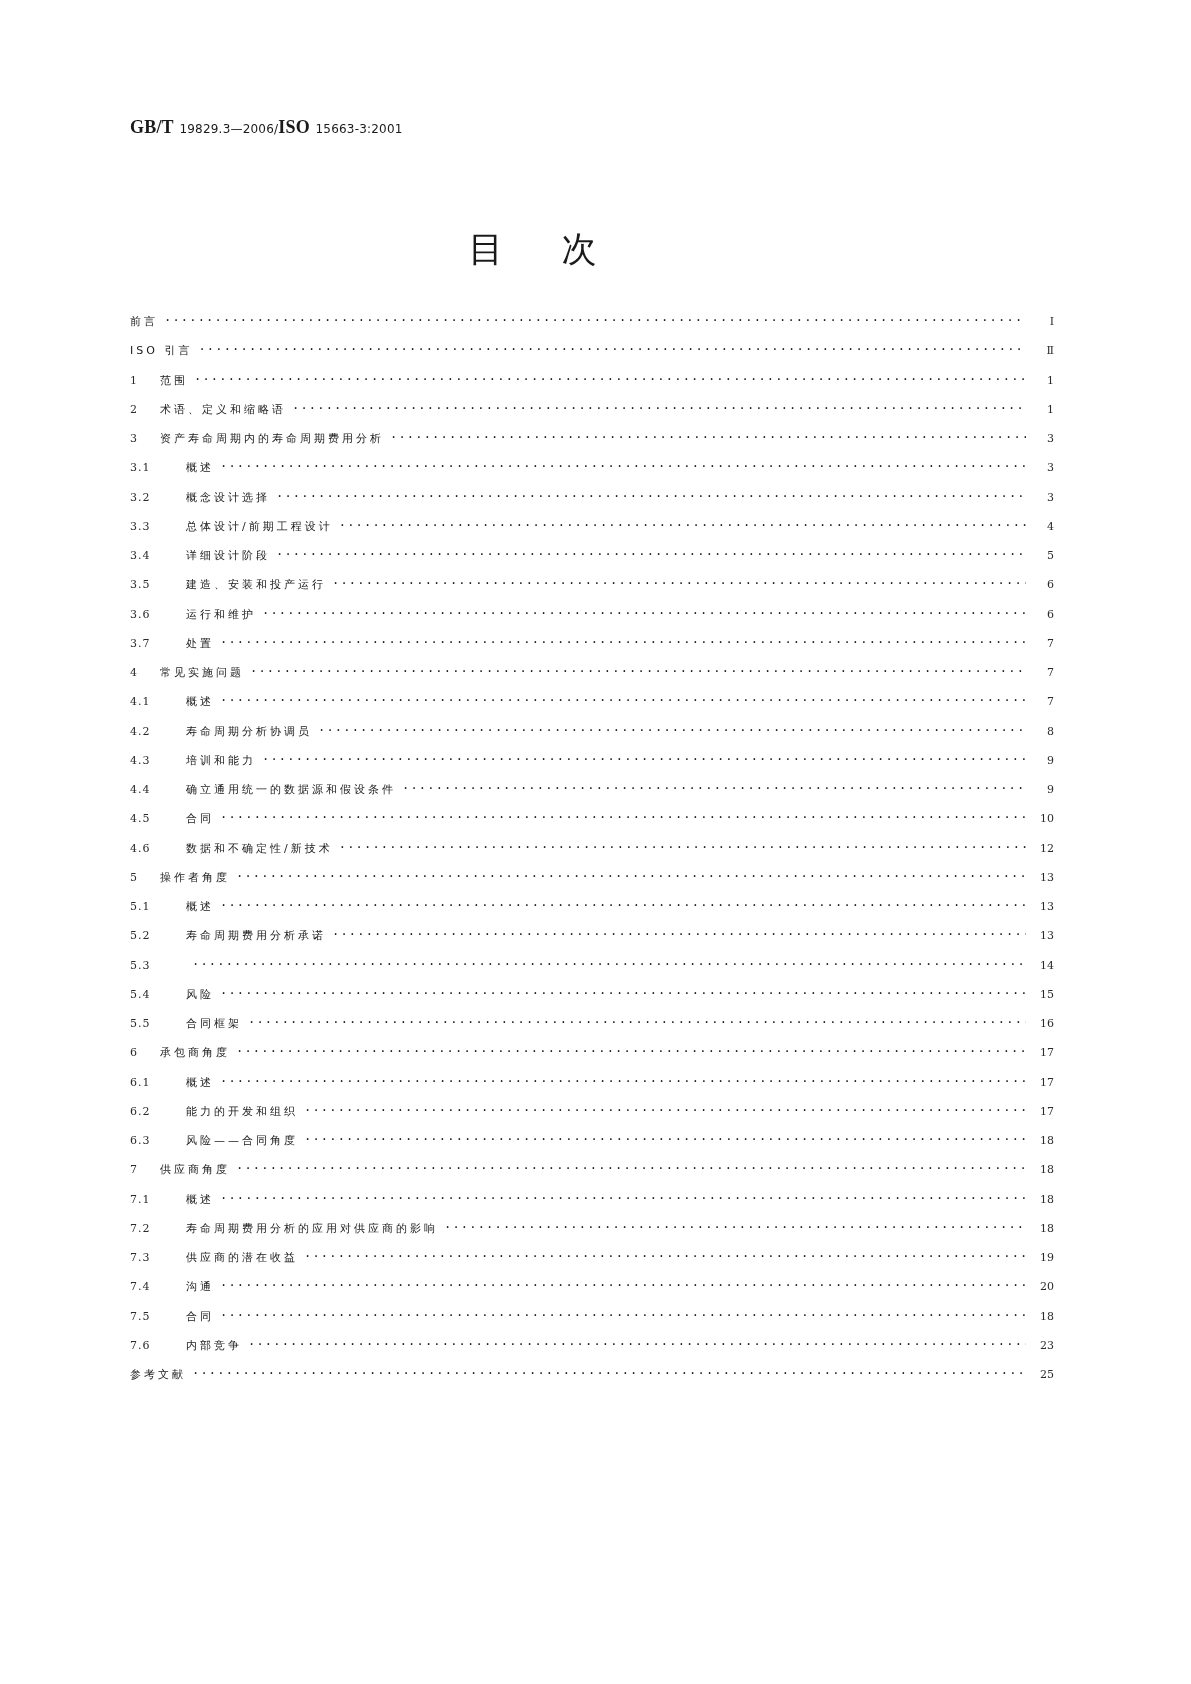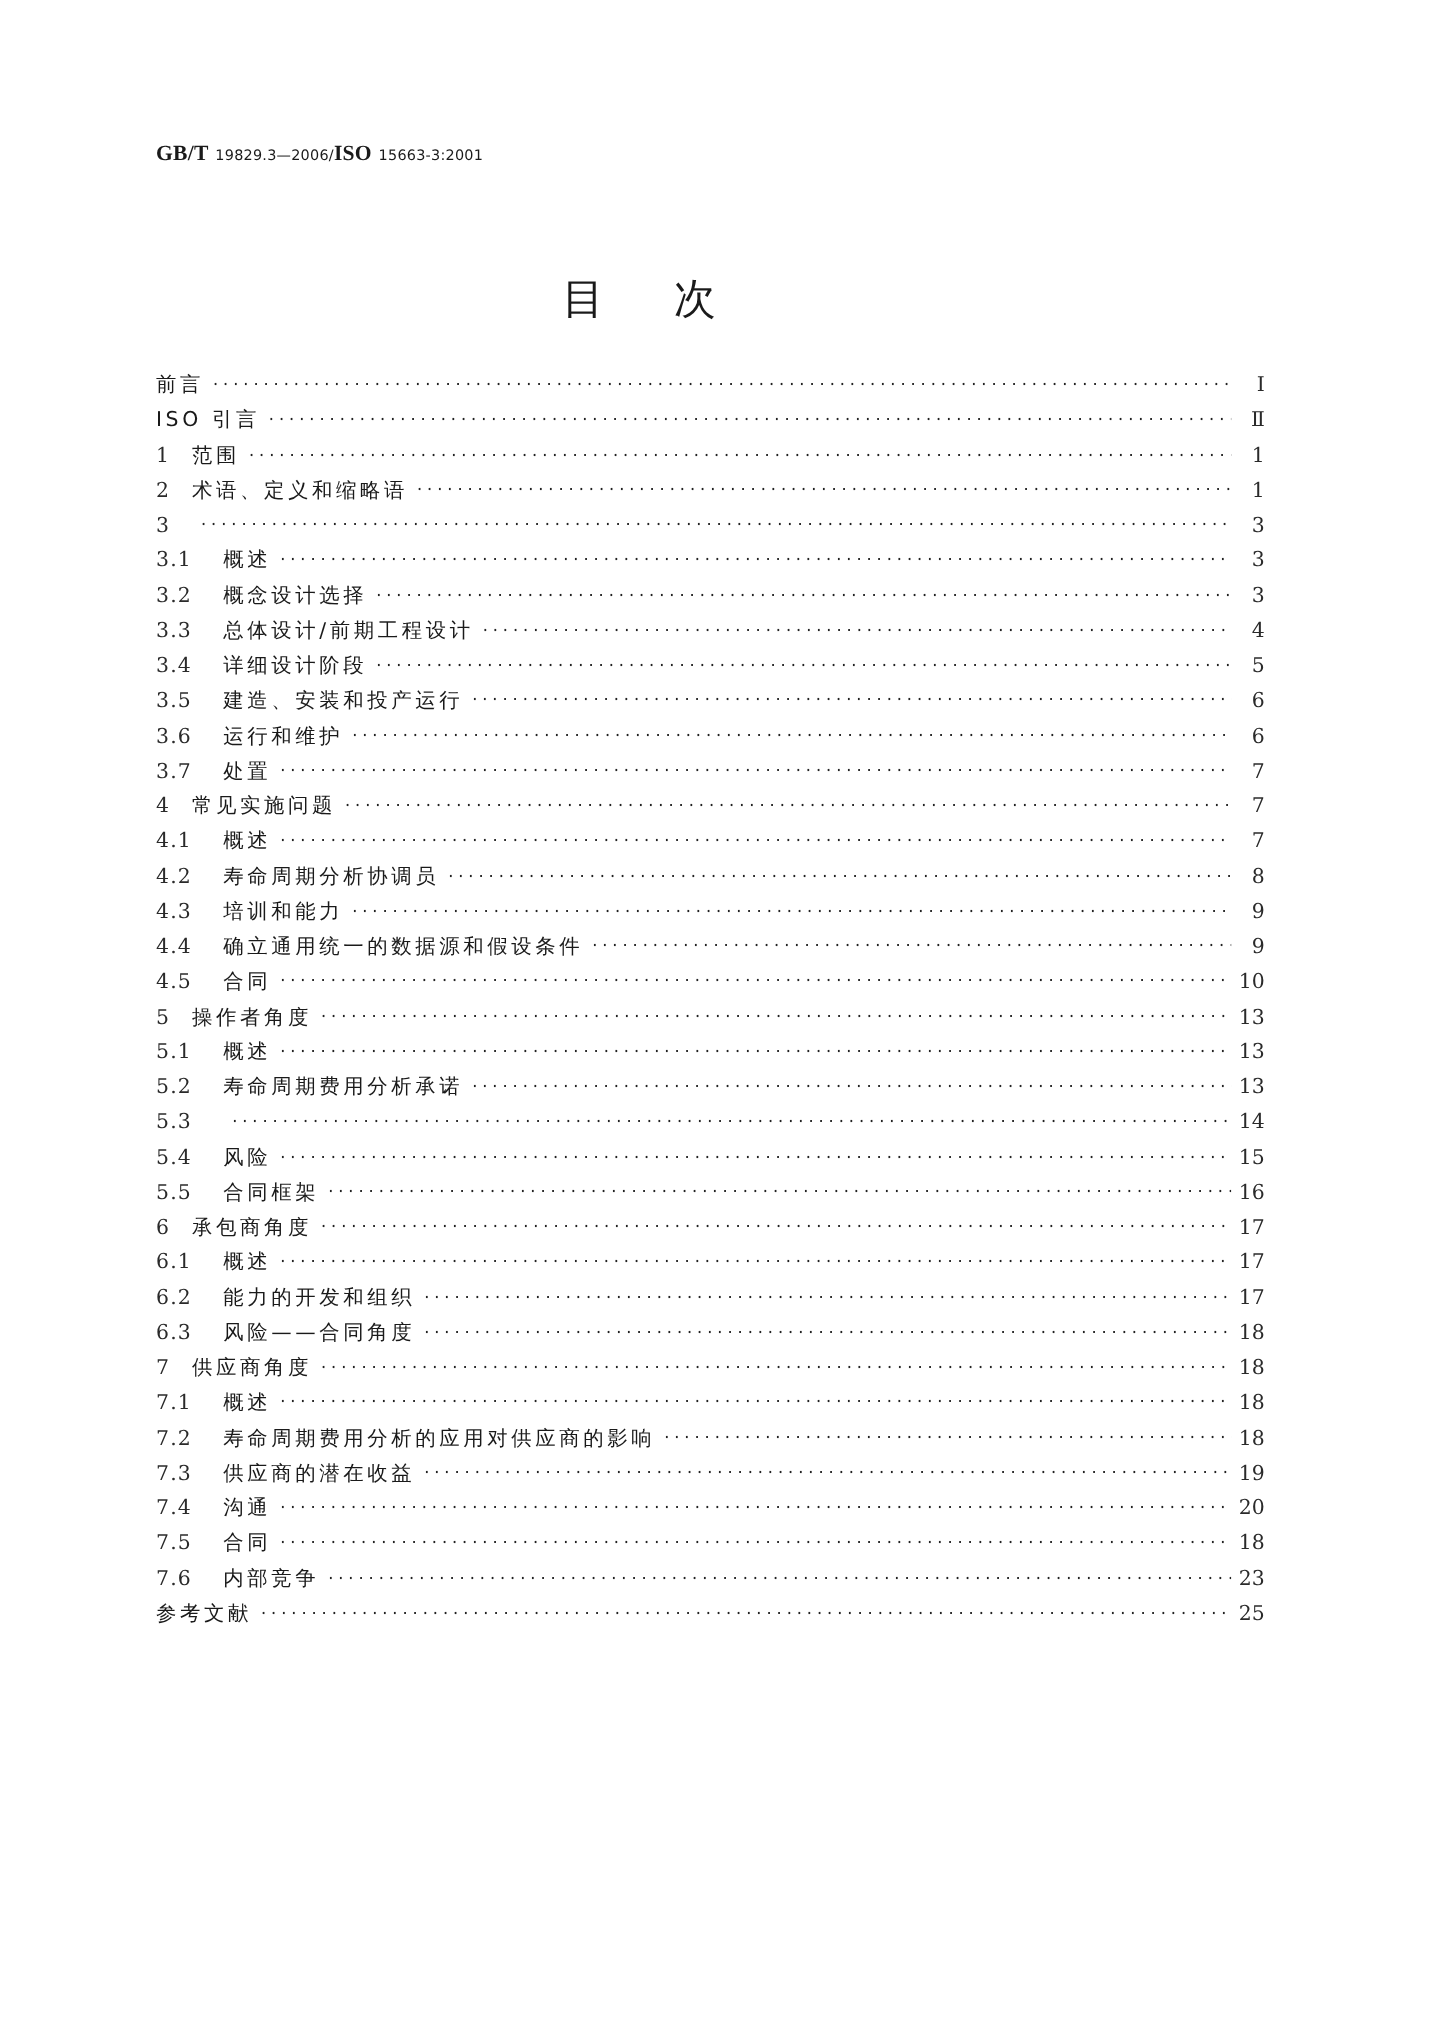--- a/index.html
+++ b/index.html
@@ -47,21 +47,21 @@
     .toc {
       position: absolute;
       left: 130px;
       top: 307px;
       width: 924px;
     }
     .toc-row {
       display: flex;
       align-items: flex-end;
       height: 29.25px;
-      font-size: 17px;
+      font-size: 11px;
       line-height: 29.25px;
       white-space: nowrap;
     }
     .toc-num {
       display: inline-block;
       font-family: "DejaVu Serif", "Liberation Serif", serif;
       color: #2a2a2a;
       letter-spacing: 1px;
     }
     .toc-num.lvl1 { width: 30px; }
@@ -124,20 +124,21 @@
     <span class="toc-page">1</span>
   </div>
     <div class="toc-row">
     <span class="toc-num lvl1">2</span>
     <span class="toc-title">术语、定义和缩略语</span>
     <span class="toc-leader"></span>
     <span class="toc-page">1</span>
   </div>
     <div class="toc-row">
     <span class="toc-num lvl1">3</span>
+    <span class="toc-title">资产寿命周期内的寿命周期费用分析</span>
     <span class="toc-leader"></span>
     <span class="toc-page">3</span>
   </div>
     <div class="toc-row">
     <span class="toc-num lvl2">3.1</span>
     <span class="toc-title">概述</span>
     <span class="toc-leader"></span>
     <span class="toc-page">3</span>
   </div>
     <div class="toc-row">
@@ -206,20 +207,26 @@
     <span class="toc-leader"></span>
     <span class="toc-page">9</span>
   </div>
     <div class="toc-row">
     <span class="toc-num lvl2">4.5</span>
     <span class="toc-title">合同</span>
     <span class="toc-leader"></span>
     <span class="toc-page">10</span>
   </div>
     <div class="toc-row">
+    <span class="toc-num lvl2">4.6</span>
+    <span class="toc-title">数据和不确定性/新技术</span>
+    <span class="toc-leader"></span>
+    <span class="toc-page">12</span>
+  </div>
+    <div class="toc-row">
     <span class="toc-num lvl1">5</span>
     <span class="toc-title">操作者角度</span>
     <span class="toc-leader"></span>
     <span class="toc-page">13</span>
   </div>
     <div class="toc-row">
     <span class="toc-num lvl2">5.1</span>
     <span class="toc-title">概述</span>
     <span class="toc-leader"></span>
     <span class="toc-page">13</span>

